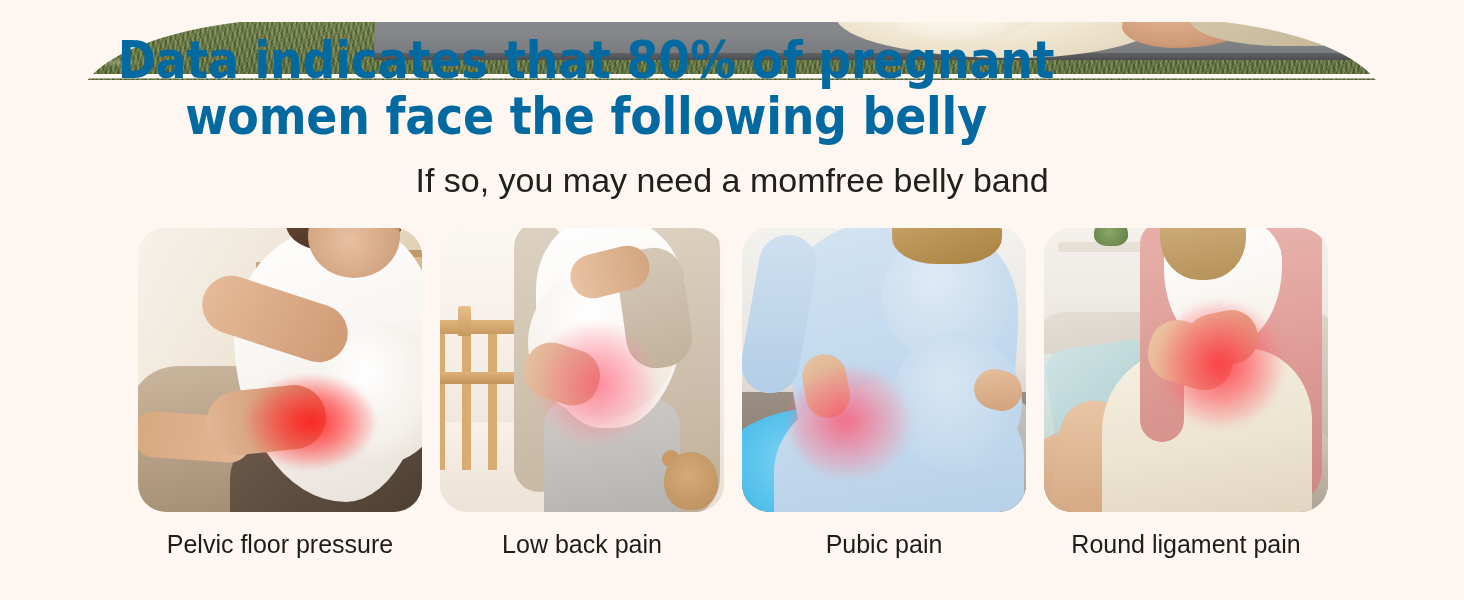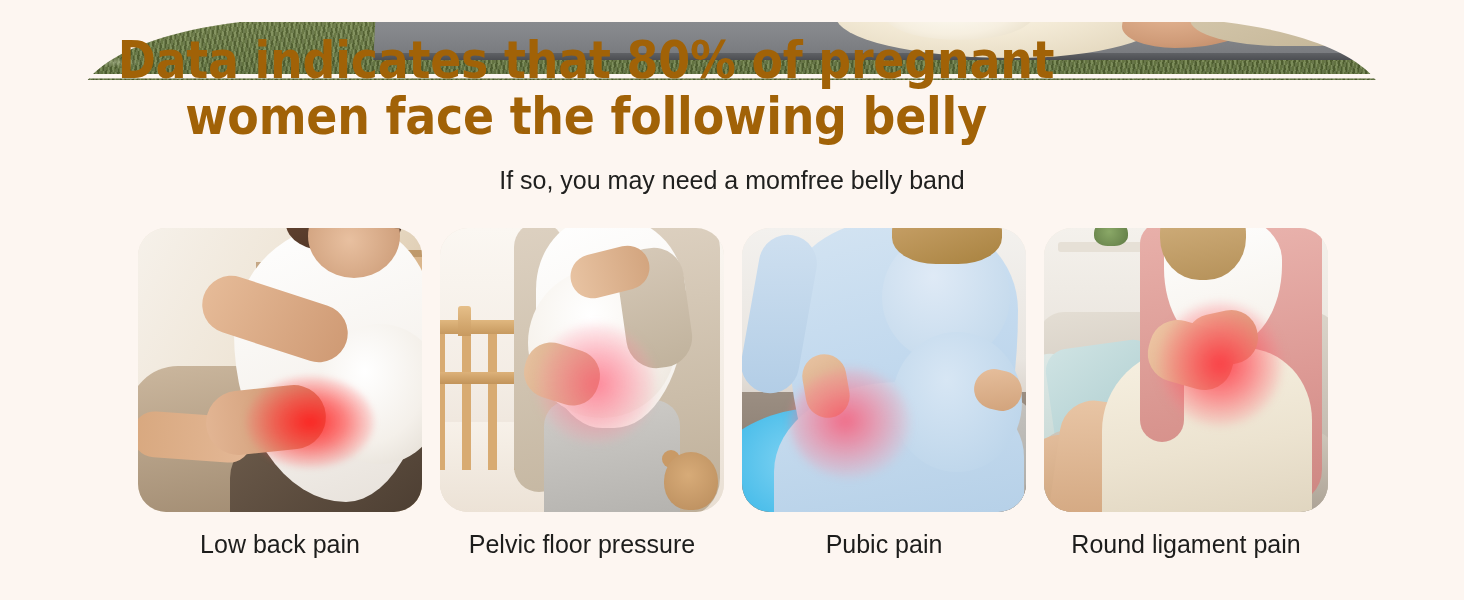--- a/index.html
+++ b/index.html
@@ -88,38 +88,38 @@
     width:1464px; height:90px;
     pointer-events:none;
   }
 
   
   .headline{
     position:absolute;
     left:0; top:33px;
     width:1172px;
     text-align:center;
-    color:#a16207;
+    color:#0369a1;
     font-family:"DejaVu Sans Condensed","Liberation Sans", sans-serif;
     font-weight:700;
     font-size:51px;
     line-height:56px;
     letter-spacing:-0.2px;
   }
   .headline .hl-line{ display:block; white-space:nowrap; }
 
   .subtitle{
     position:absolute;
     left:0; top:160px;
     width:1464px;
     text-align:center;
     color:#20201f;
     font-family:"Liberation Sans", sans-serif;
     font-weight:400;
-    font-size:25px;
+    font-size:34px;
     line-height:40px;
     white-space:nowrap;
   }
 
   
   .cards{
     position:absolute;
     left:138px; top:228px;
     width:1190px; height:284px;
     display:flex;
@@ -598,19 +598,19 @@
         <div class="c4-hair"></div>
         <div class="c4-hand2"></div>
         <div class="c4-hand"></div>
         <div class="glow c4-glow"></div>
       </div>
     </div>
 
   </div>
 
   <div class="captions">
+    <div class="caption">Pelvic floor pressure</div>
     <div class="caption">Low back pain</div>
-    <div class="caption">Pelvic floor pressure</div>
     <div class="caption">Pubic pain</div>
     <div class="caption">Round ligament pain</div>
   </div>
 
 </div>
 
 </body></html>

